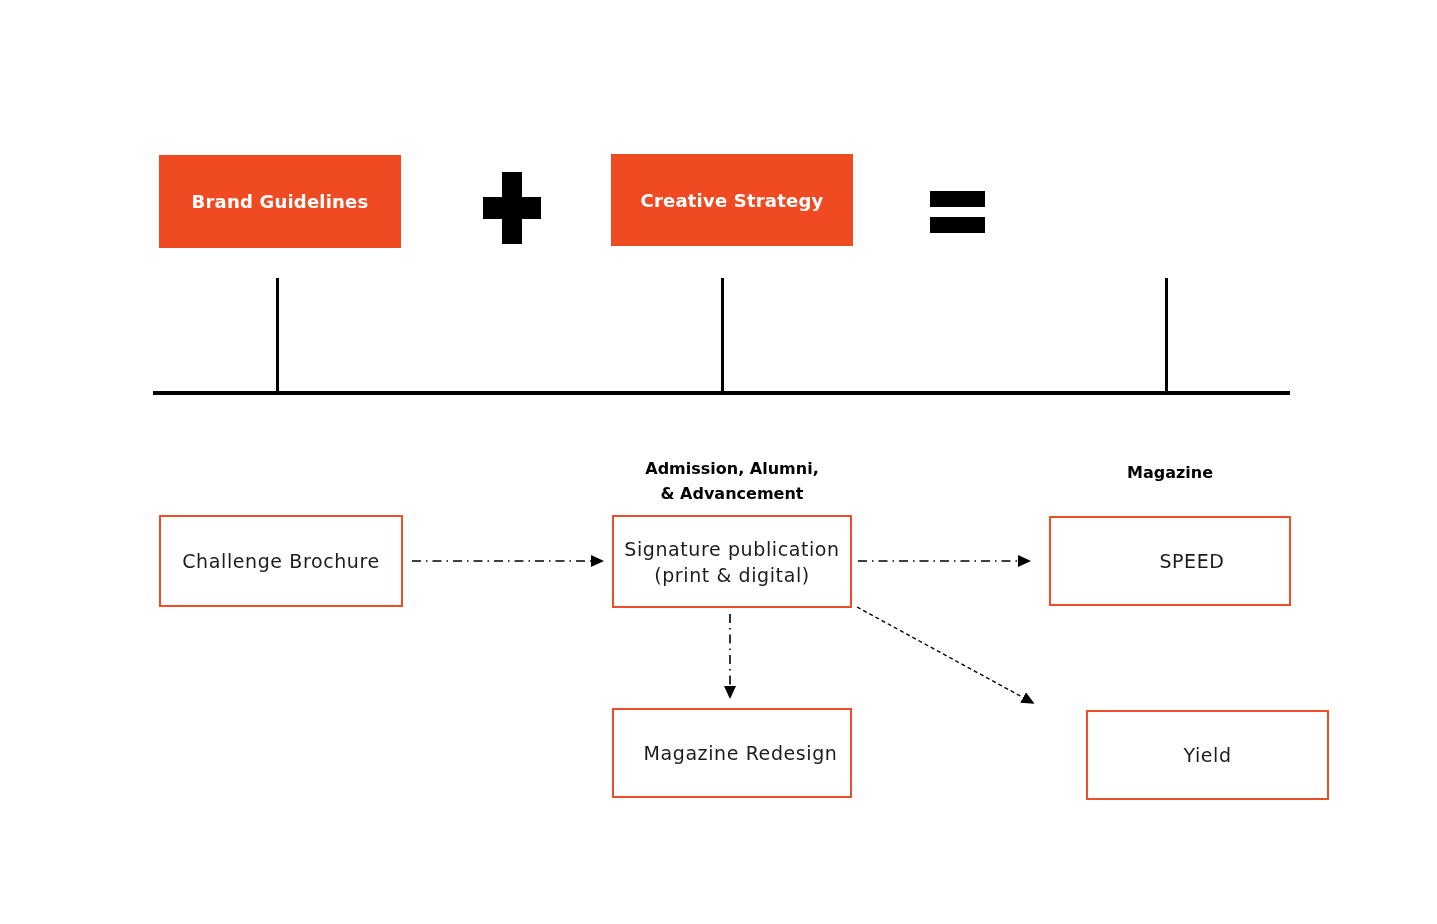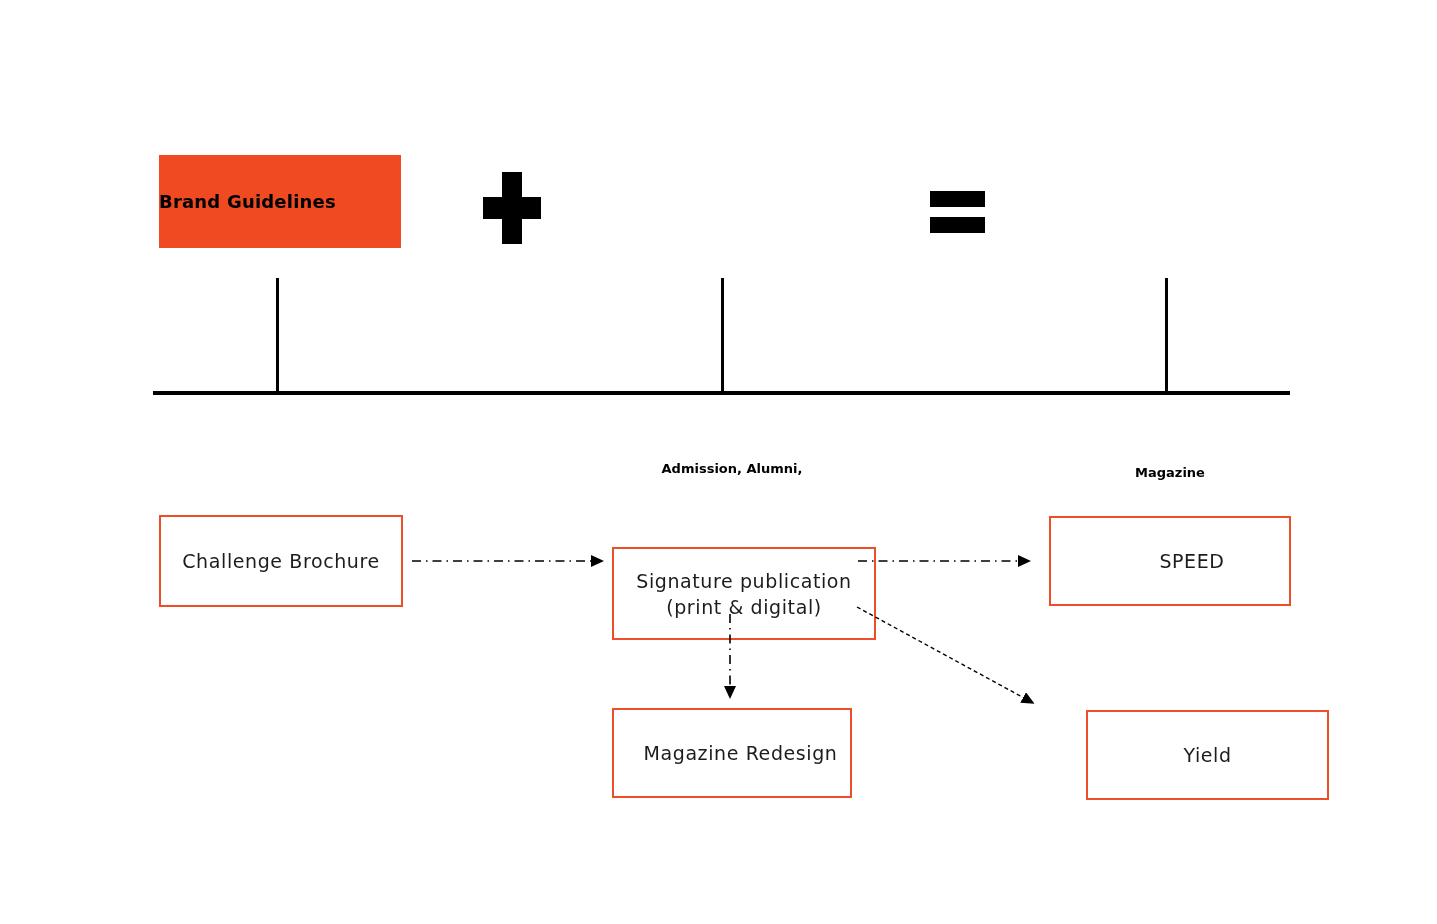--- a/index.html
+++ b/index.html
@@ -21,21 +21,22 @@
     height: 924px;
     background: #ffffff;
   }
 
   
   .obox {
     position: absolute;
     background: #F04A23;
     display: flex;
     align-items: center;
-    color: #000000;
+    justify-content: center;
+    color: #ffffff;
     font-weight: bold;
     font-size: 18px;
     letter-spacing: 0.2px;
     text-align: center;
   }
   #obox-brand   { left: 159px;  top: 155px; width: 242px; height: 93px; }
   #obox-creative{ left: 611px;  top: 154px; width: 242px; height: 92px; }
   #obox-comm    { left: 1049px; top: 155px; width: 242px; height: 91px; }
 
   
@@ -85,21 +86,21 @@
     position: absolute;
     left: 153px; top: 391px;
     width: 1137px; height: 4px;
     background: #000;
   }
 
   
   .heading {
     position: absolute;
     font-weight: bold;
-    font-size: 13px;
+    font-size: 16px;
     line-height: 25px;
     color: #000;
     text-align: center;
   }
   #heading-signature { left: 582px;  top: 456px; width: 300px; }
   #heading-admission { left: 1049px; top: 460px; width: 242px; }
 
   
   .wbox {
     position: absolute;
@@ -110,21 +111,21 @@
     flex-direction: column;
     align-items: center;
     justify-content: center;
     color: #1c1c1c;
     font-size: 19px;
     line-height: 26px;
     letter-spacing: 0.6px;
     text-align: center;
   }
   #wbox-challenge { left: 159px;  top: 515px; width: 244px; height: 92px; }
-  #wbox-signature { left: 612px;  top: 515px; width: 264px; height: 93px; margin-top: 32px; }
+  #wbox-signature { left: 612px;  top: 515px; width: 240px; height: 93px; }
   #wbox-speed     { left: 1049px; top: 516px; width: 242px; height: 90px; padding-left: 44px; }
   #wbox-magazine  { left: 612px;  top: 708px; width: 240px; height: 90px; padding-left: 17px; }
   #wbox-yield     { left: 1050px; top: 710px; width: 243px; height: 90px; margin-left: 36px; }
 
   
   .arrows {
     position: absolute;
     left: 0; top: 0;
     width: 1437px;
     height: 924px;
@@ -138,34 +139,38 @@
 
   <div class="obox" id="obox-brand">
     <span>Brand Guidelines</span>
   </div>
 
   <div class="plus-wrap">
     <div class="vbar"></div>
     <div class="hbar"></div>
   </div>
 
+  <div class="obox" id="obox-creative">
+    <span>Creative Strategy</span>
+  </div>
 
   <div class="equals-wrap">
     <div class="bar b1"></div>
     <div class="bar b2"></div>
   </div>
 
 
   <div class="vline" id="vline-brand"></div>
   <div class="vline" id="vline-creative"></div>
   <div class="vline" id="vline-comm"></div>
   <div class="hline"></div>
 
   <div class="heading" id="heading-signature">
     <div>Admission, Alumni,</div>
+    <div>&amp; Advancement</div>
   </div>
   <div class="heading" id="heading-admission">
     <div>Magazine</div>
   </div>
 
   <div class="wbox" id="wbox-challenge">
     <div>Challenge Brochure</div>
   </div>
 
   <div class="wbox" id="wbox-signature">

